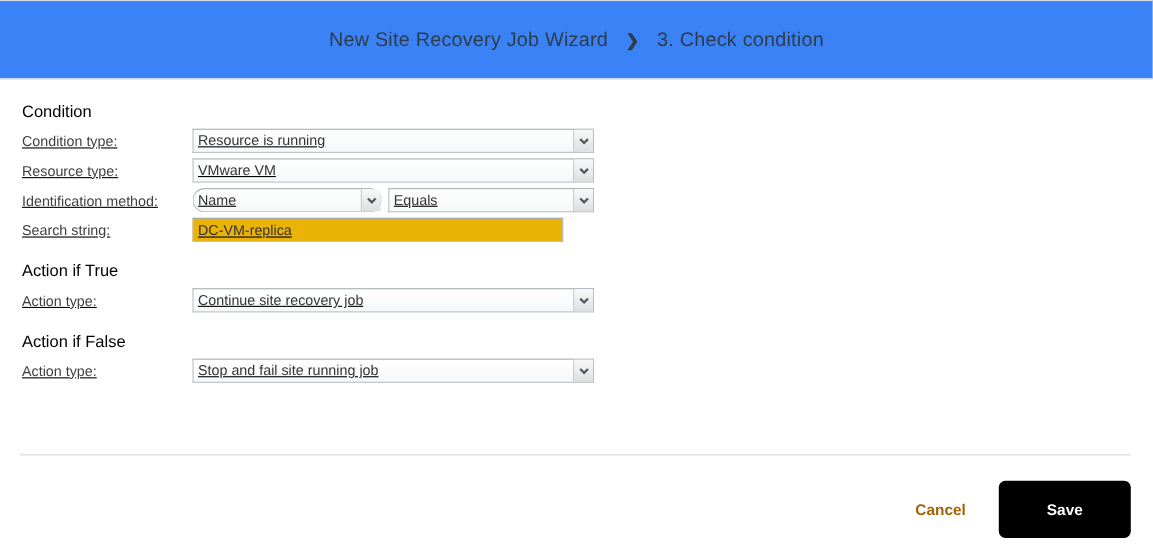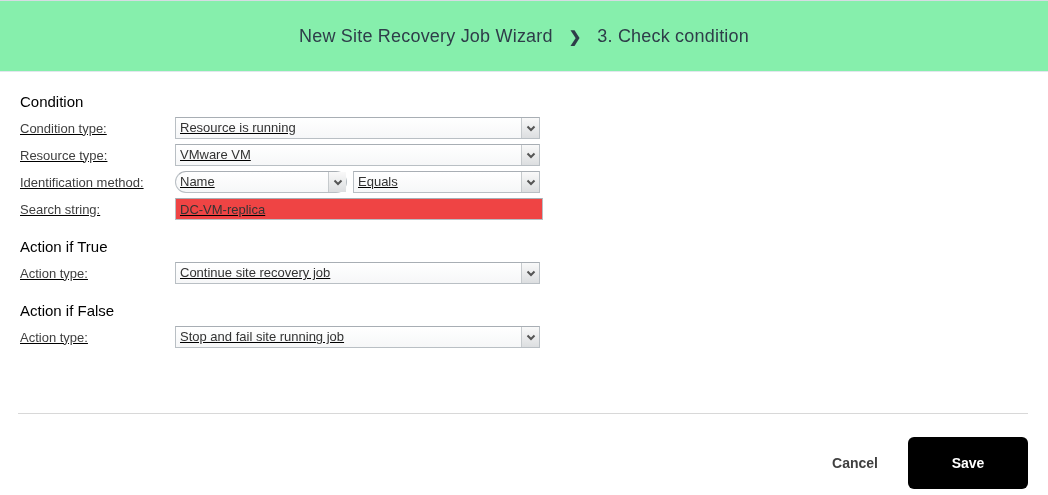--- a/index.html
+++ b/index.html
@@ -6,21 +6,21 @@
   html, body {
     width: 1048px; height: 495px;
     background: #ffffff;
     font-family: "Liberation Sans", sans-serif;
     overflow: hidden;
     position: relative;
   }
   
   .wizard-header {
     height: 72px;
-    background: #86efac;
+    background: #3b82f6;
     border-top: 1px solid #d6dce3;
     border-bottom: 1px solid #e2e7ee;
     display: flex;
     align-items: center;
     justify-content: center;
   }
   .wizard-title {
     font-size: 18px;
     font-weight: 500;
     color: #2e3d49;
@@ -87,29 +87,29 @@
     border-left: 1px solid #c6cacd;
     background: linear-gradient(#f9f9f9, #dcdee0);
     display: flex;
     align-items: center;
     justify-content: center;
   }
   .dropdown-arrow svg { display: block; }
   .dd-narrow { flex: 0 0 172px; border-radius: 11px; }
   
   .text-input {
-    width: 368px;
+    width: 337px;
     height: 22px;
     border: 1px solid #b9bfc4;
     border-top-color: #a8aeb4;
     font-family: "Liberation Sans", sans-serif;
     font-size: 13px;
     color: #333333;
     padding: 0 4px;
-    background: #ef4444;
+    background: #eab308;
     outline: none;
   }
   .gap-before-section { margin-top: 18px; }
   
   .footer-divider {
     position: absolute;
     left: 18px;
     right: 20px;
     top: 413px;
     border-top: 1px solid #d8d8d8;
@@ -121,21 +121,21 @@
     display: flex;
     align-items: center;
     gap: 22px;
   }
   .cancel-btn {
     background: none;
     border: none;
     font-family: "Liberation Sans", sans-serif;
     font-size: 14px;
     font-weight: 700;
-    color: #404040;
+    color: #a16207;
     cursor: pointer;
     padding: 6px 8px;
   }
   .save-btn {
     width: 120px;
     height: 52px;
     background: #000000;
     border: none;
     border-radius: 6px;
     font-family: "Liberation Sans", sans-serif;

